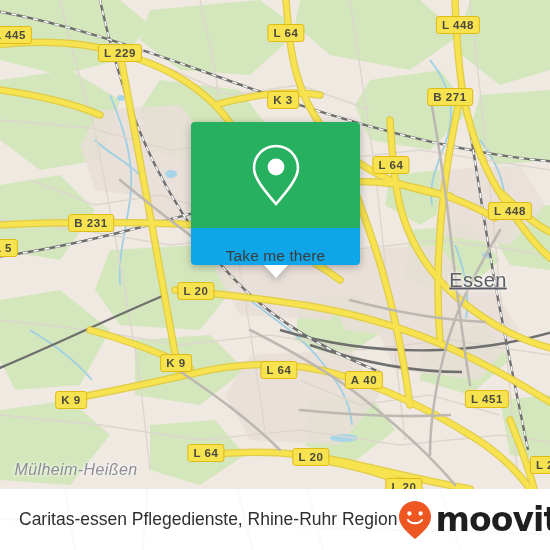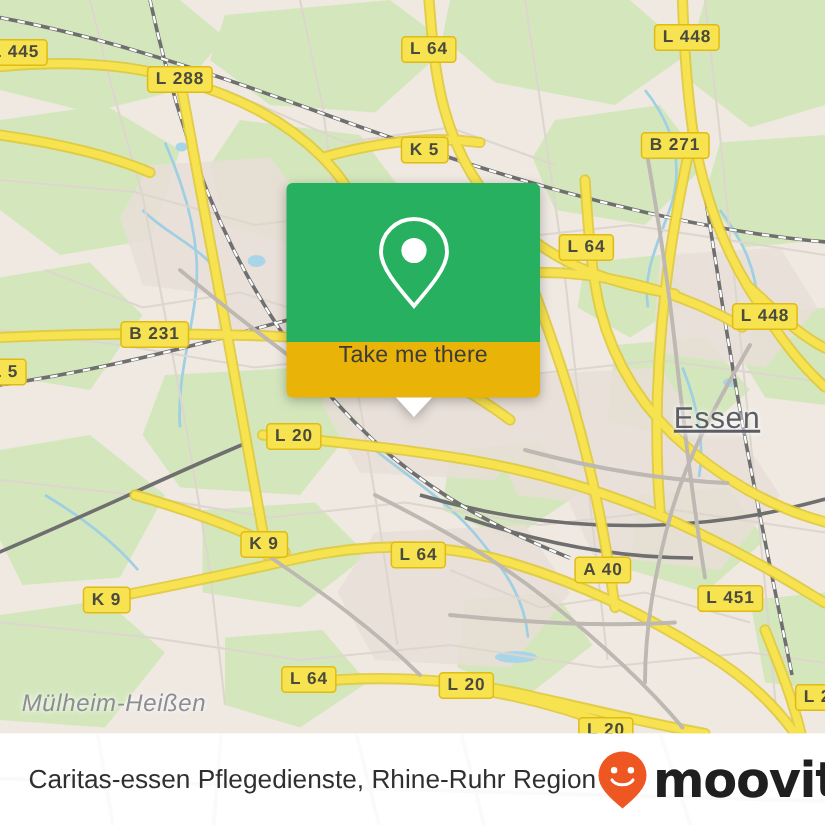--- a/index.html
+++ b/index.html
@@ -90,25 +90,25 @@
   }
   #popup-green {
     background: #27b05f;
     height: 106px;
     border-radius: 4px 4px 0 0;
     display: flex;
     align-items: center;
     justify-content: center;
   }
   #popup-white {
-    background: #eab308;
+    background: #0ea5e9;
     height: 37px;
     border-radius: 0 0 4px 4px;
     display: flex;
-    align-items: flex-start;
+    align-items: flex-end;
     justify-content: center;
     position: relative;
   }
   #popup-label {
     color: #3c3c3c;
     font-size: 15.5px;
     letter-spacing: 0.1px;
     white-space: nowrap;
     font-family: "Liberation Sans", sans-serif;
   }
@@ -324,34 +324,34 @@
           <path d="M300,410 C350,415 400,418 450,415"></path>
         </g>
       </g>
     </svg>
 
     <div class="place-label" style="left:478px;top:280px;text-decoration:underline;">Essen</div>
     <div class="place-label small" style="left:76px;top:470px;">Mülheim-Heißen</div>
 
     <div id="shield-layer">
         <div class="shield" style="left: 10px; top: 35px;">L 445</div>
-        <div class="shield" style="left: 120px; top: 53px;">L 288</div>
+        <div class="shield" style="left: 120px; top: 53px;">L 229</div>
         <div class="shield" style="left: 286px; top: 33px;">L 64</div>
         <div class="shield" style="left: 458px; top: 25px;">L 448</div>
-        <div class="shield" style="left: 283px; top: 100px;">K 5</div>
+        <div class="shield" style="left: 283px; top: 100px;">K 3</div>
         <div class="shield" style="left: 450px; top: 97px;">B 271</div>
         <div class="shield" style="left: 391px; top: 165px;">L 64</div>
         <div class="shield" style="left: 510px; top: 211px;">L 448</div>
-        <div class="shield" style="left: 103px; top: 223px;">B 231</div>
+        <div class="shield" style="left: 91px; top: 223px;">B 231</div>
         <div class="shield" style="left: 3px; top: 248px;">L 5</div>
         <div class="shield" style="left: 196px; top: 291px;">L 20</div>
         <div class="shield" style="left: 176px; top: 363px;">K 9</div>
         <div class="shield" style="left: 71px; top: 400px;">K 9</div>
         <div class="shield" style="left: 279px; top: 370px;">L 64</div>
-        <div class="shield" style="left: 402px; top: 380px;">A 40</div>
+        <div class="shield" style="left: 364px; top: 380px;">A 40</div>
         <div class="shield" style="left: 487px; top: 399px;">L 451</div>
         <div class="shield" style="left: 206px; top: 453px;">L 64</div>
         <div class="shield" style="left: 311px; top: 457px;">L 20</div>
         <div class="shield" style="left: 404px; top: 487px;">L 20</div>
         <div class="shield" style="left: 545px; top: 465px;">L 2</div>
       </div>
 
 
     <div id="popup-card">
       <div id="popup-green">

